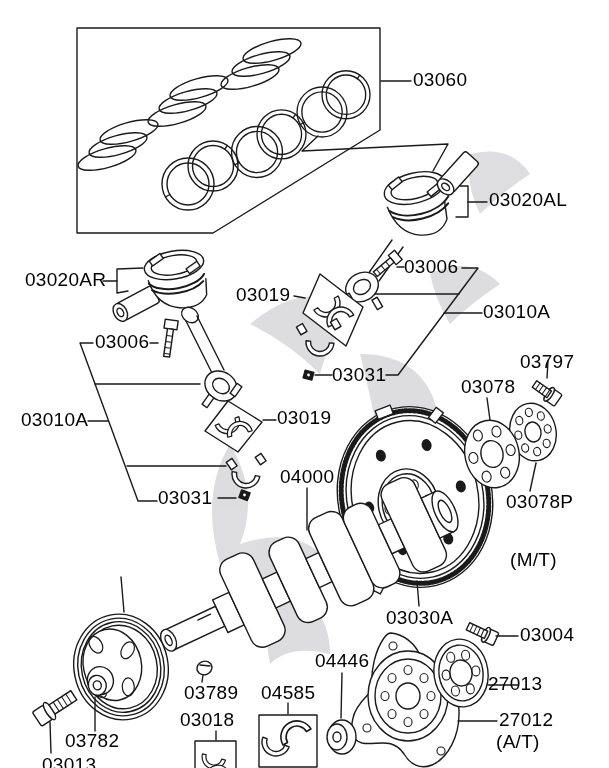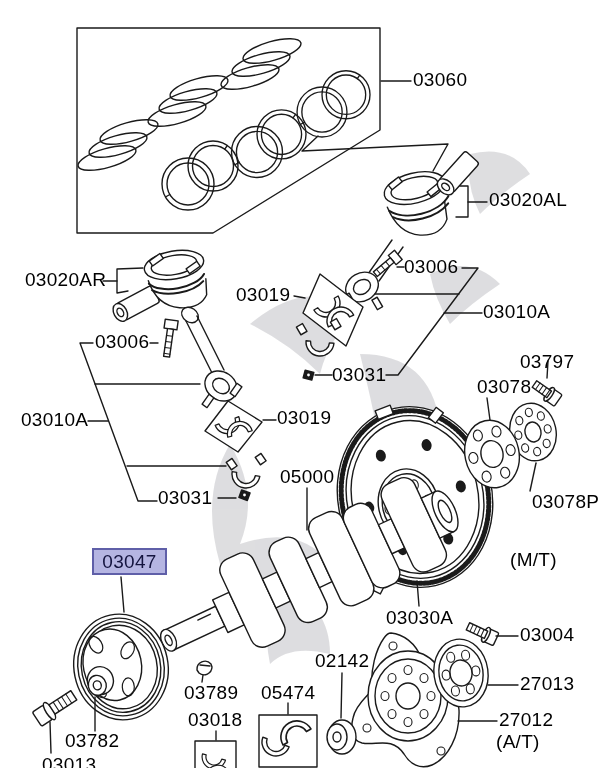--- a/index.html
+++ b/index.html
@@ -384,34 +384,33 @@
 
 <div class="lbl" style="left:413px;top:46px">03060</div>
 <div class="lbl" style="left:489px;top:166px">03020AL</div>
 <div class="lbl" style="left:25px;top:246px">03020AR</div>
 <div class="lbl" style="left:236px;top:261px">03019</div>
 <div class="lbl" style="left:404px;top:233px">03006</div>
 <div class="lbl" style="left:483px;top:278px">03010A</div>
 <div class="lbl" style="left:95px;top:308px">03006</div>
 <div class="lbl" style="left:520px;top:328px">03797</div>
 <div class="lbl" style="left:332px;top:341px">03031</div>
-<div class="lbl" style="left:477px;top:353px">03078</div>
+<div class="lbl" style="left:461px;top:353px">03078</div>
 <div class="lbl" style="left:277px;top:384px">03019</div>
 <div class="lbl" style="left:21px;top:386px">03010A</div>
-<div class="lbl" style="left:280px;top:443px">05000</div>
+<div class="lbl" style="left:280px;top:443px">04000</div>
 <div class="lbl" style="left:158px;top:464px">03031</div>
-<div class="lbl" style="left:532px;top:468px">03078P</div>
+<div class="lbl" style="left:506px;top:468px">03078P</div>
 <div class="lbl static" style="left:510px;top:526px">(M/T)</div>
-<div class="lbl hl" style="left:92px;top:524px;width:75px;height:27px">03047</div>
 <div class="lbl" style="left:386px;top:584px">03030A</div>
 <div class="lbl" style="left:520px;top:601px">03004</div>
-<div class="lbl" style="left:315px;top:627px">02142</div>
-<div class="lbl" style="left:520px;top:650px">27013</div>
+<div class="lbl" style="left:315px;top:627px">04446</div>
+<div class="lbl" style="left:488px;top:650px">27013</div>
 <div class="lbl" style="left:184px;top:659px">03789</div>
-<div class="lbl" style="left:261px;top:659px">05474</div>
-<div class="lbl" style="left:188px;top:686px">03018</div>
+<div class="lbl" style="left:261px;top:659px">04585</div>
+<div class="lbl" style="left:180px;top:686px">03018</div>
 <div class="lbl" style="left:499px;top:686px">27012</div>
 <div class="lbl static" style="left:496px;top:708px">(A/T)</div>
 <div class="lbl" style="left:65px;top:707px">03782</div>
 <div class="lbl" style="left:42px;top:731px">03013</div>
 <div class="code" style="left:514px;top:745px">500169</div>
 
 </div>
 
 </body></html>

